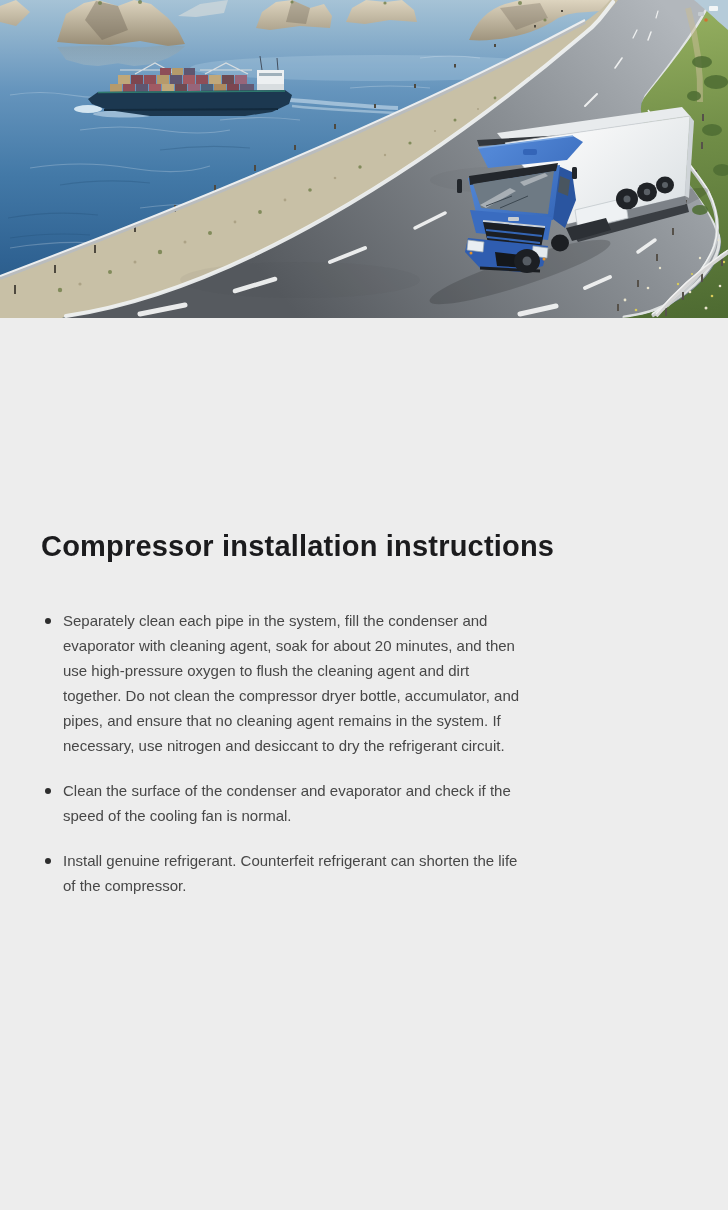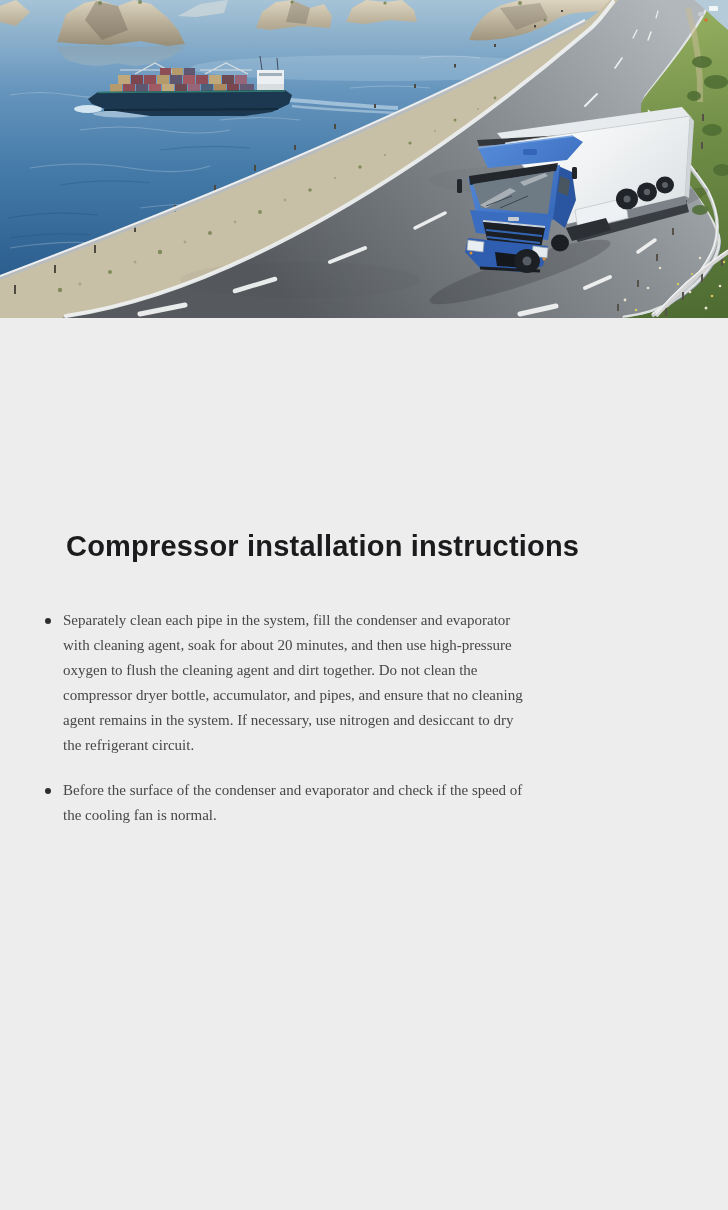--- a/index.html
+++ b/index.html
@@ -7,32 +7,31 @@
     width:728px;height:1210px;
     background:#ededed;
     font-family:"Liberation Sans","DejaVu Sans",sans-serif;
     overflow:hidden;
   }
   .hero{width:728px;height:318px;overflow:hidden;}
   .hero svg{display:block;}
   .article{width:728px;}
   .page-title{
     margin:0;
-    padding:211px 0 0 66px;
+    padding:211px 0 0 41px;
     font-size:29px;
     line-height:34px;
     font-weight:bold;
     color:#1b1b1d;
     letter-spacing:.2px;
   }
   .bullets{
     list-style:none;
     margin:45px 0 0 44px;
     padding:0;
-    font-family:Liberation Serif, serif;
   }
   .bullets li{
     position:relative;
     padding-left:19px;
     width:466px;
     font-size:15px;
     line-height:25px;
     color:#474747;
     margin:0 0 20px 0;
   }
@@ -333,17 +332,18 @@
           <circle cx="527" cy="261" r="4.5" fill="#565c63"></circle>
         </g>
       </g>
     </svg>
   </div>
 
   <section class="article">
     <h1 class="page-title">Compressor installation instructions</h1>
     <ul class="bullets">
       <li><span>Separately clean each pipe in the system, fill the condenser and evaporator with cleaning agent, soak for about 20 minutes, and then use high-pressure oxygen to flush the cleaning agent and dirt together. Do not clean the compressor dryer bottle, accumulator, and pipes, and ensure that no cleaning agent remains in the system. If necessary, use nitrogen and desiccant to dry the refrigerant circuit.</span></li>
-      <li><span>Before the surface of the condenser and evaporator and check if the speed of the cooling fan is normal.</span></li>
+      <li><span>Clean the surface of the condenser and evaporator and check if the speed of the cooling fan is normal.</span></li>
+      <li><span>Install genuine refrigerant. Counterfeit refrigerant can shorten the life of the compressor.</span></li>
     </ul>
   </section>
 
 </div>
 
 </body></html>

